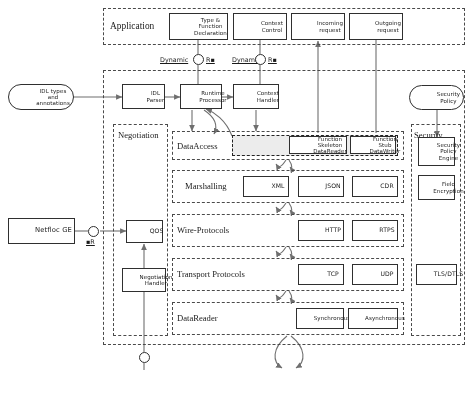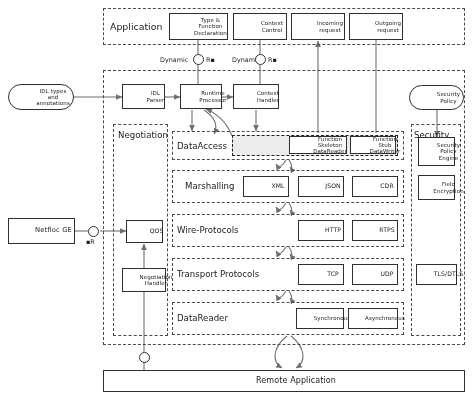--- a/index.html
+++ b/index.html
@@ -44,27 +44,29 @@
     align-items:center;
     justify-content:center;
     text-align:center;
     line-height:1.12;
   }
   .zone-label{
     position:absolute;
     font-size:8.6px;
     color:#1a1a1a;
     white-space:nowrap;
+    font-family:Liberation Serif, serif;
   }
   .zone-label.big{font-size:9.4px;}
   .lbl{
     position:absolute;
     font-size:6.4px;
     white-space:nowrap;
     color:#1a1a1a;
+    text-decoration:underline;
   }
   .box-txt{
     display:block;
     font-size:5.5px;
     letter-spacing:.1px;
     padding:0 1px;
     margin-left:24px;
   }
   .box-txt.s6{font-size:6.1px;}
   .box-txt.s7{font-size:6.8px;}
@@ -315,17 +317,14 @@
 
   <div class="rounded-box" style="left:409px;top:85px;width:55px;height:25px;">
     <span>
       <span class="box-txt">Security</span>
       <span class="box-txt">Policy</span>
     </span>
   </div>
 
   <div class="lollipop" style="left:138.5px;top:352px;"></div>
 
-  <div class="solid-box" style="left:103px;top:370px;width:362px;height:22px;">
-    <span class="box-txt s8">Remote Application</span>
-  </div>
 
 </div>
 
 </body></html>

